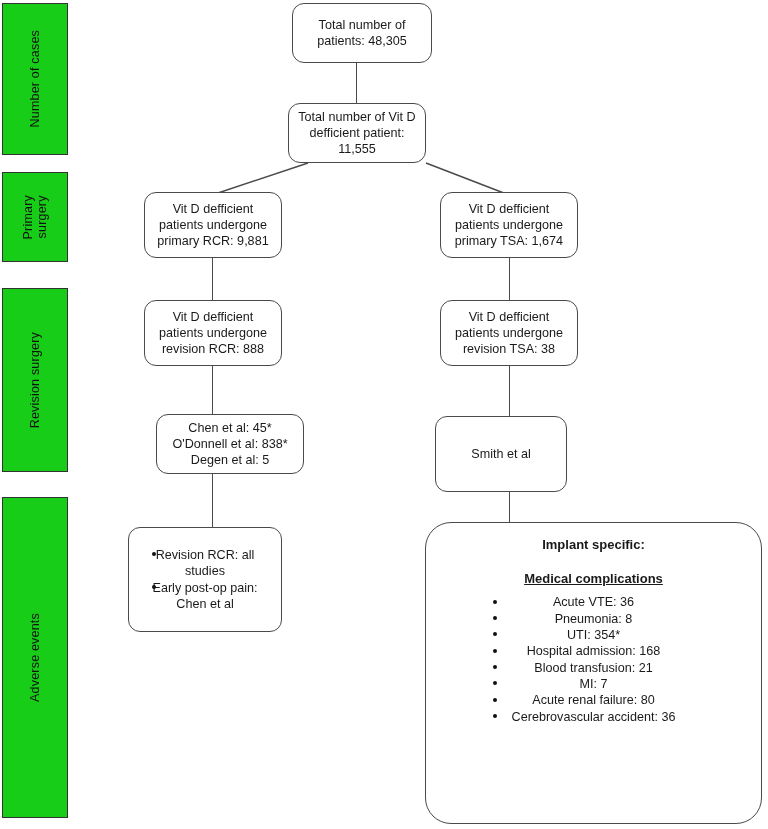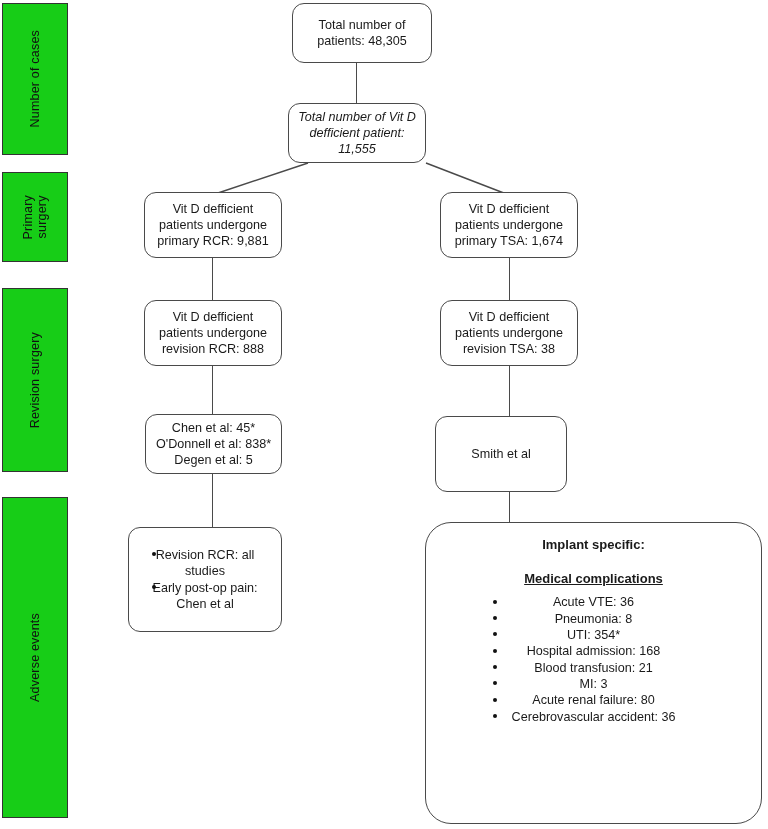--- a/index.html
+++ b/index.html
@@ -146,21 +146,21 @@
   <div class="conn v" style="left:509px; top:365px; height:52px;"></div>
 
   <div class="conn v" style="left:212px; top:473px; height:55px;"></div>
   <div class="conn v" style="left:509px; top:475px; height:48px;"></div>
 
   <div class="node" style="left:292px; top:3px; width:140px; height:60px;">
     <span class="line">Total number of</span>
     <span class="line">patients: 48,305</span>
   </div>
 
-  <div class="node" style="left:288px; top:103px; width:138px; height:60px;font-style:italic;">
+  <div class="node" style="left:288px; top:103px; width:138px; height:60px;">
     <span class="line">Total number of Vit D</span>
     <span class="line">defficient patient:</span>
     <span class="line">11,555</span>
   </div>
 
   <div class="node" style="left:144px; top:192px; width:138px; height:66px;">
     <span class="line">Vit D defficient</span>
     <span class="line">patients undergone</span>
     <span class="line">primary RCR: 9,881</span>
   </div>
@@ -176,21 +176,21 @@
     <span class="line">patients undergone</span>
     <span class="line">revision RCR: 888</span>
   </div>
 
   <div class="node" style="left:440px; top:300px; width:138px; height:66px;">
     <span class="line">Vit D defficient</span>
     <span class="line">patients undergone</span>
     <span class="line">revision TSA: 38</span>
   </div>
 
-  <div class="node" style="left:145px; top:414px; width:137px; height:60px;">
+  <div class="node" style="left:156px; top:414px; width:148px; height:60px;">
     <span class="line">Chen et al: 45*</span>
     <span class="line">O'Donnell et al: 838*</span>
     <span class="line">Degen et al: 5</span>
   </div>
 
   <div class="node" style="left:435px; top:416px; width:132px; height:76px;">
     <span class="line">Smith et al</span>
   </div>
 
   <div class="node" style="left:128px; top:527px; width:154px; height:105px;">
@@ -232,21 +232,21 @@
       <li>
         <span class="bullet-dot"></span>
         <span>Hospital admission: 168</span>
       </li>
       <li>
         <span class="bullet-dot"></span>
         <span>Blood transfusion: 21</span>
       </li>
       <li>
         <span class="bullet-dot"></span>
-        <span>MI: 3</span>
+        <span>MI: 7</span>
       </li>
       <li>
         <span class="bullet-dot"></span>
         <span>Acute renal failure: 80</span>
       </li>
       <li>
         <span class="bullet-dot"></span>
         <span>Cerebrovascular accident: 36</span>
       </li>
     </ul>

